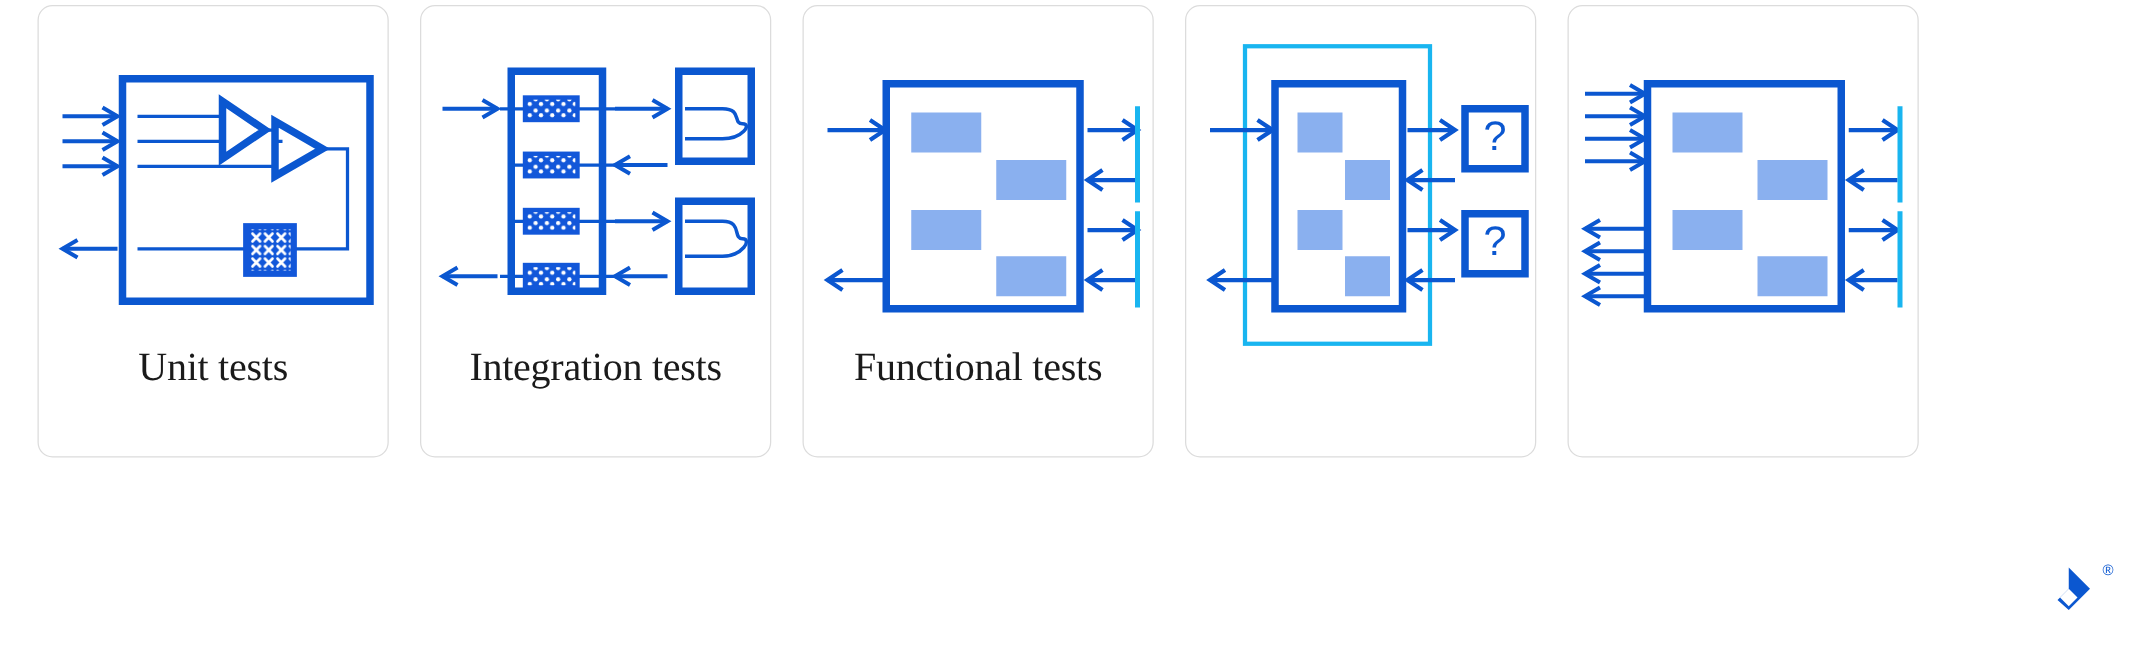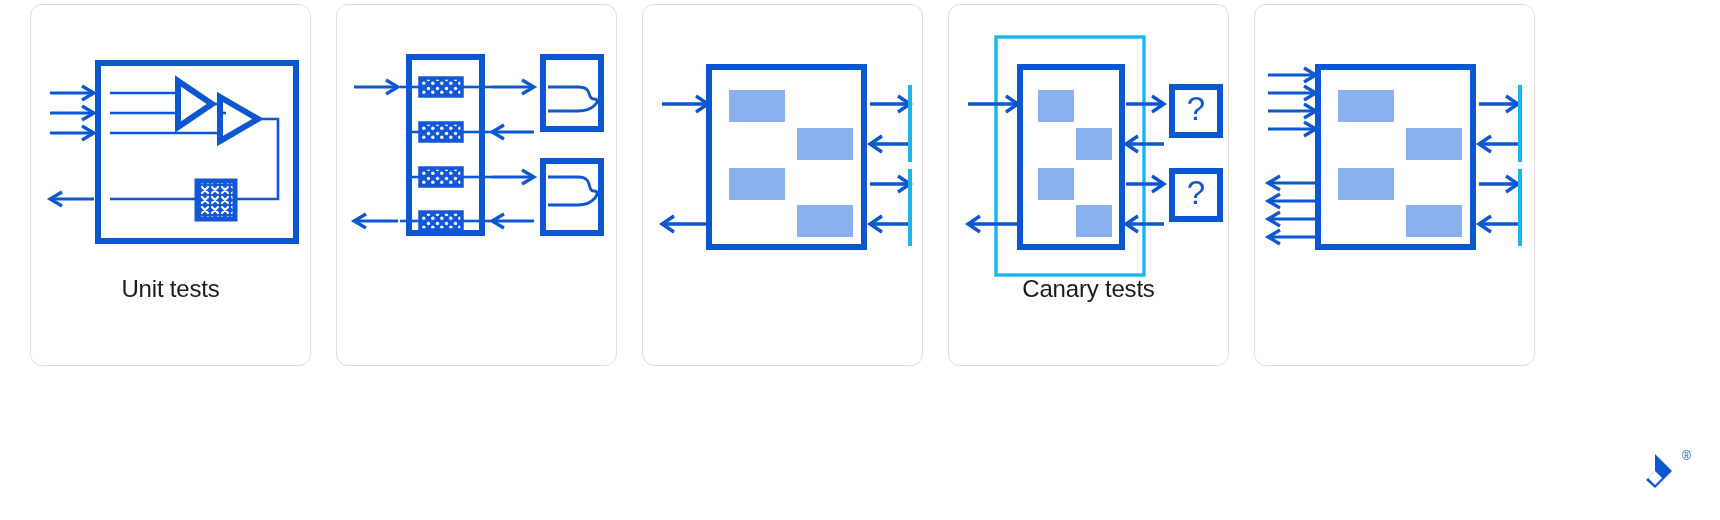--- a/index.html
+++ b/index.html
@@ -41,23 +41,23 @@
   .card-art {
     position: relative;
     width: 281px;
     height: 272px;
     display: flex;
     align-items: center;
     justify-content: center;
   }
   .card-art svg { display: block; }
   .card-label {
-    font-size: 24px;
+    font-size: 32px;
     color: #1a1a1a;
-    font-family: Liberation Sans, sans-serif;
+    font-family: Liberation Serif, serif;
     line-height: 1;
     white-space: nowrap;
     letter-spacing: -0.2px;
   }
   .logo {
     position: absolute;
     right: 22px;
     bottom: 20px;
     width: 70px;
     height: 60px;
@@ -172,20 +172,21 @@
             <polyline points="168,209 156,216 168,223"></polyline>
           </g>
 
           <rect x="207" y="52" width="58" height="72" fill="none" stroke="#0b57d0" stroke-width="6"></rect>
           <path d="M212,82 L242,82 C258,82 250,94 258,94 C266,94 258,106 242,106 L212,106" fill="none" stroke="#0b57d0" stroke-width="2.8"></path>
 
           <rect x="207" y="156" width="58" height="72" fill="none" stroke="#0b57d0" stroke-width="6"></rect>
           <path d="M212,172 L242,172 C258,172 250,186 258,186 C266,186 258,200 242,200 L212,200" fill="none" stroke="#0b57d0" stroke-width="2.8"></path>
         </svg>
       </div>
+      <div class="card-label">Integration tests</div>
     </div>
 
     <div class="card">
       <div class="card-art">
         <svg width="281" height="272" viewBox="0 0 281 272">
 
           <g stroke="#0b57d0" stroke-width="3.4" fill="none">
             <line x1="20" y1="99" x2="66" y2="99"></line>
             <polyline points="54,91 66,99 54,107"></polyline>
           </g>
@@ -210,20 +211,21 @@
             <line x1="228" y1="179" x2="268" y2="179"></line>
             <polyline points="256,171 268,179 256,187"></polyline>
             <line x1="228" y1="219" x2="268" y2="219"></line>
             <polyline points="240,211 228,219 240,227"></polyline>
           </g>
 
           <line x1="268" y1="80" x2="268" y2="157" stroke="#19b5f0" stroke-width="4"></line>
           <line x1="268" y1="164" x2="268" y2="241" stroke="#19b5f0" stroke-width="4"></line>
         </svg>
       </div>
+      <div class="card-label">Functional tests</div>
     </div>
 
     <div class="card">
       <div class="card-art">
         <svg width="281" height="272" viewBox="0 0 281 272">
 
           <rect x="48" y="32" width="148" height="238" fill="none" stroke="#19b5f0" stroke-width="3.4"></rect>
 
           <g stroke="#0b57d0" stroke-width="3.4" fill="none">
             <line x1="20" y1="99" x2="70" y2="99"></line>
@@ -252,21 +254,20 @@
             <line x1="178" y1="219" x2="216" y2="219"></line>
             <polyline points="190,211 178,219 190,227"></polyline>
           </g>
 
           <rect x="224" y="82" width="48" height="48" fill="none" stroke="#0b57d0" stroke-width="6"></rect>
           <text x="248" y="115" text-anchor="middle" font-size="33" font-family="Liberation Sans, sans-serif" fill="#0b57d0">?</text>
           <rect x="224" y="166" width="48" height="48" fill="none" stroke="#0b57d0" stroke-width="6"></rect>
           <text x="248" y="199" text-anchor="middle" font-size="33" font-family="Liberation Sans, sans-serif" fill="#0b57d0">?</text>
         </svg>
       </div>
-      <div class="card-label">Canary tests</div>
     </div>
 
     <div class="card">
       <div class="card-art">
         <svg width="281" height="272" viewBox="0 0 281 272">
 
           <g stroke="#0b57d0" stroke-width="3.2" fill="none">
             <line x1="14" y1="70" x2="62" y2="70"></line>
               <polyline points="50,63 62,70 50,77"></polyline>
             <line x1="14" y1="88" x2="62" y2="88"></line>

